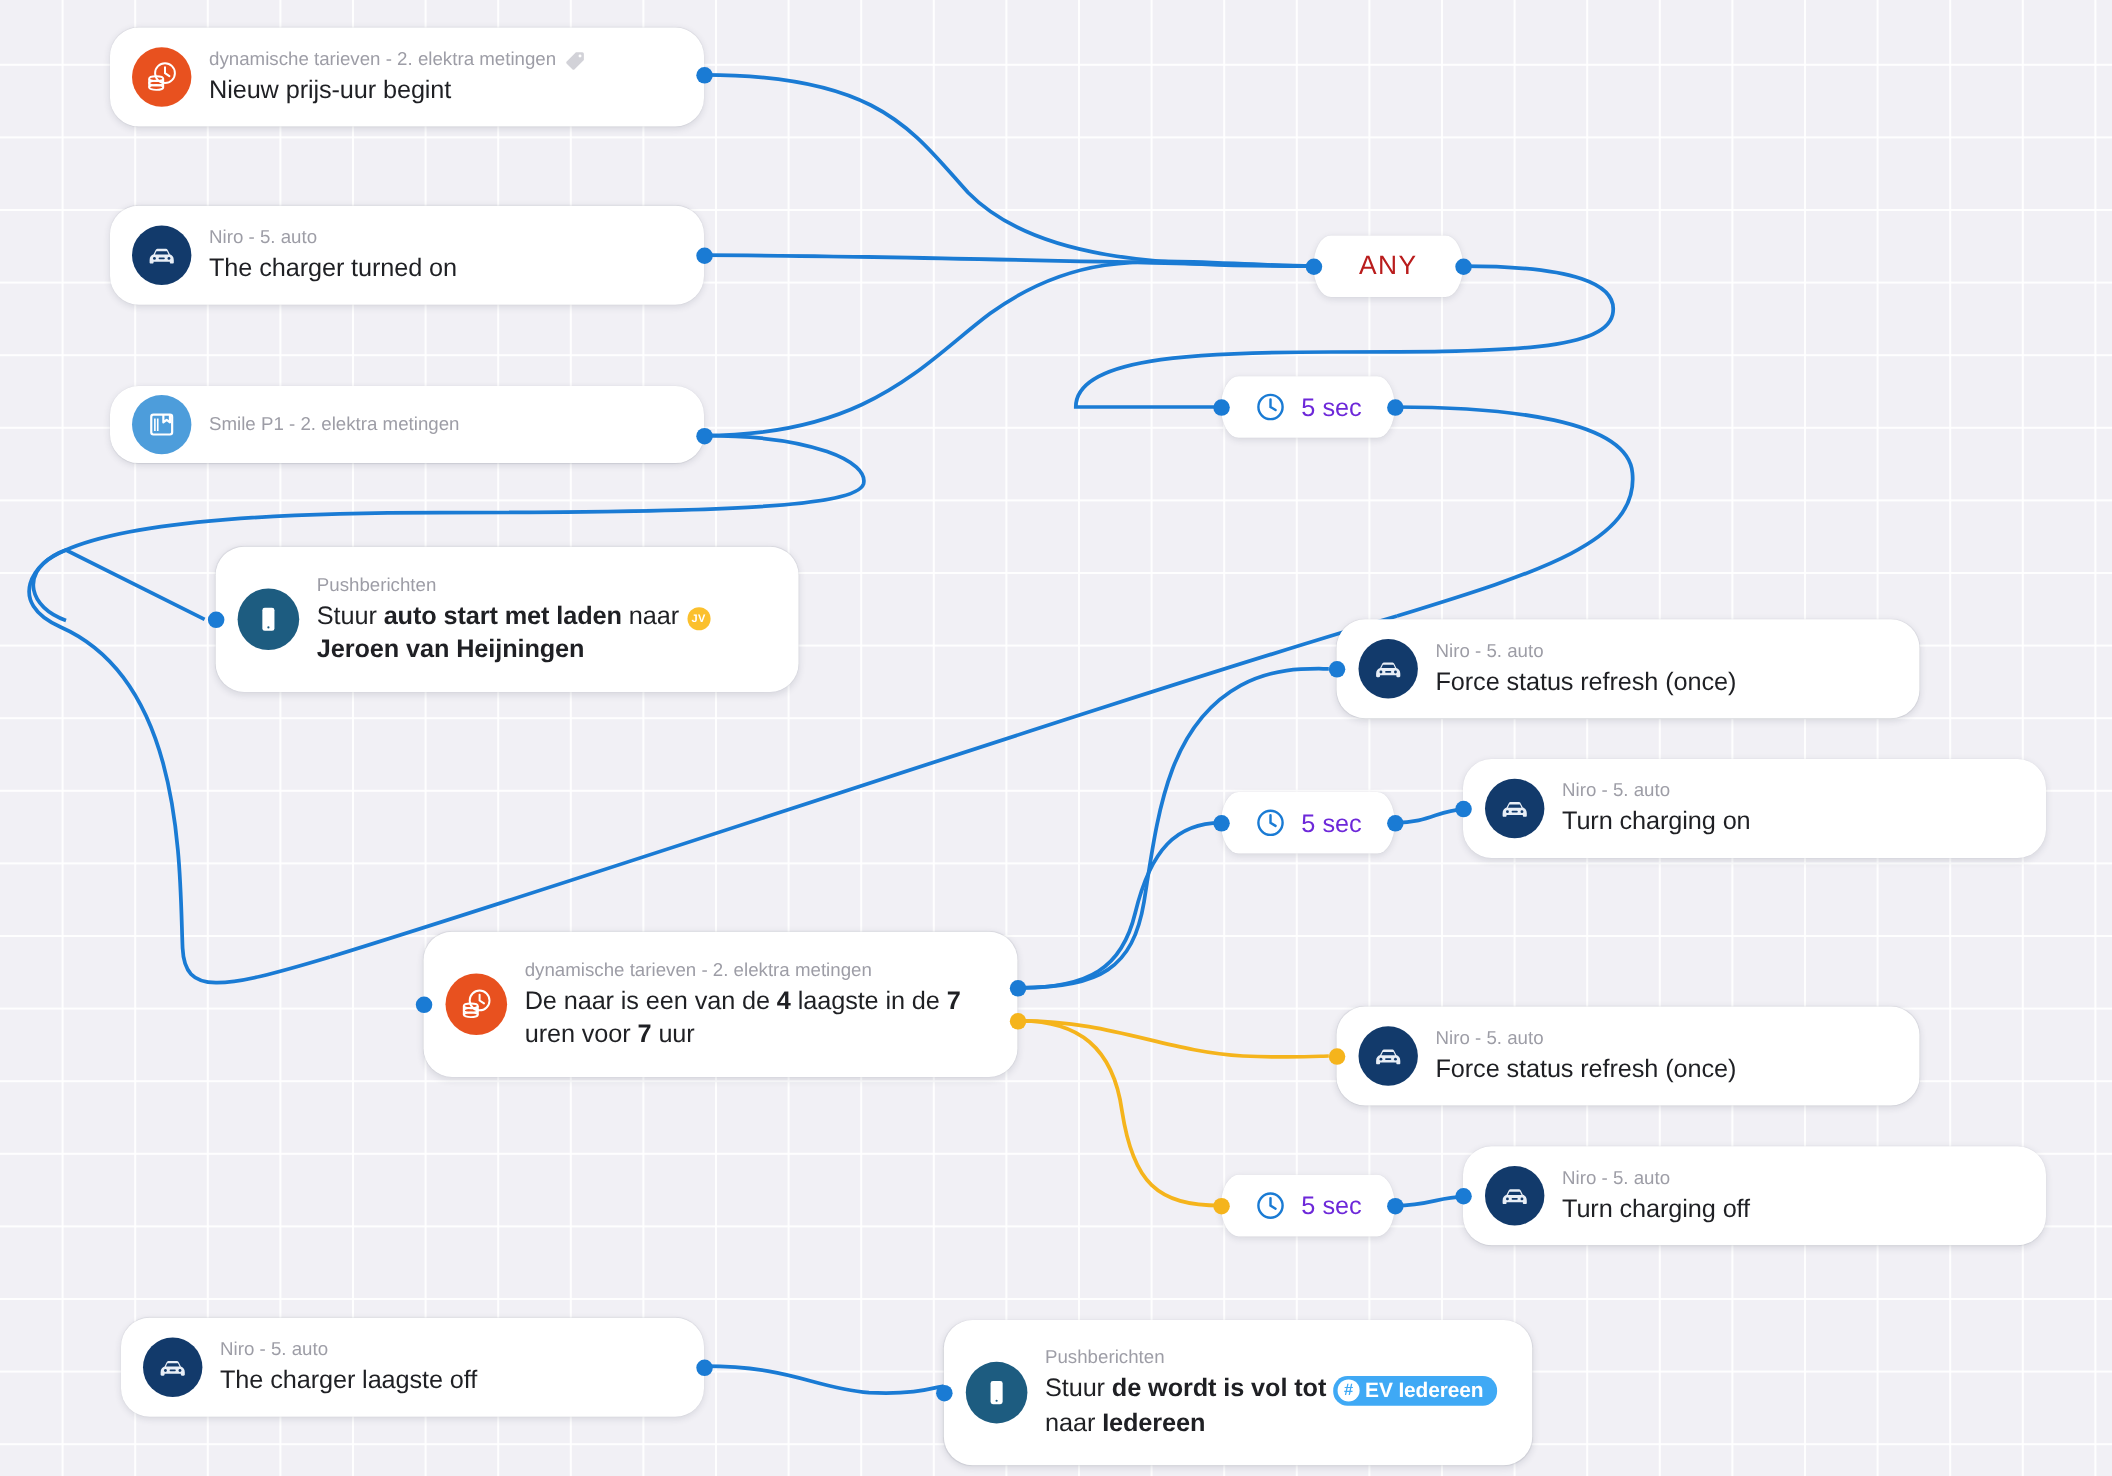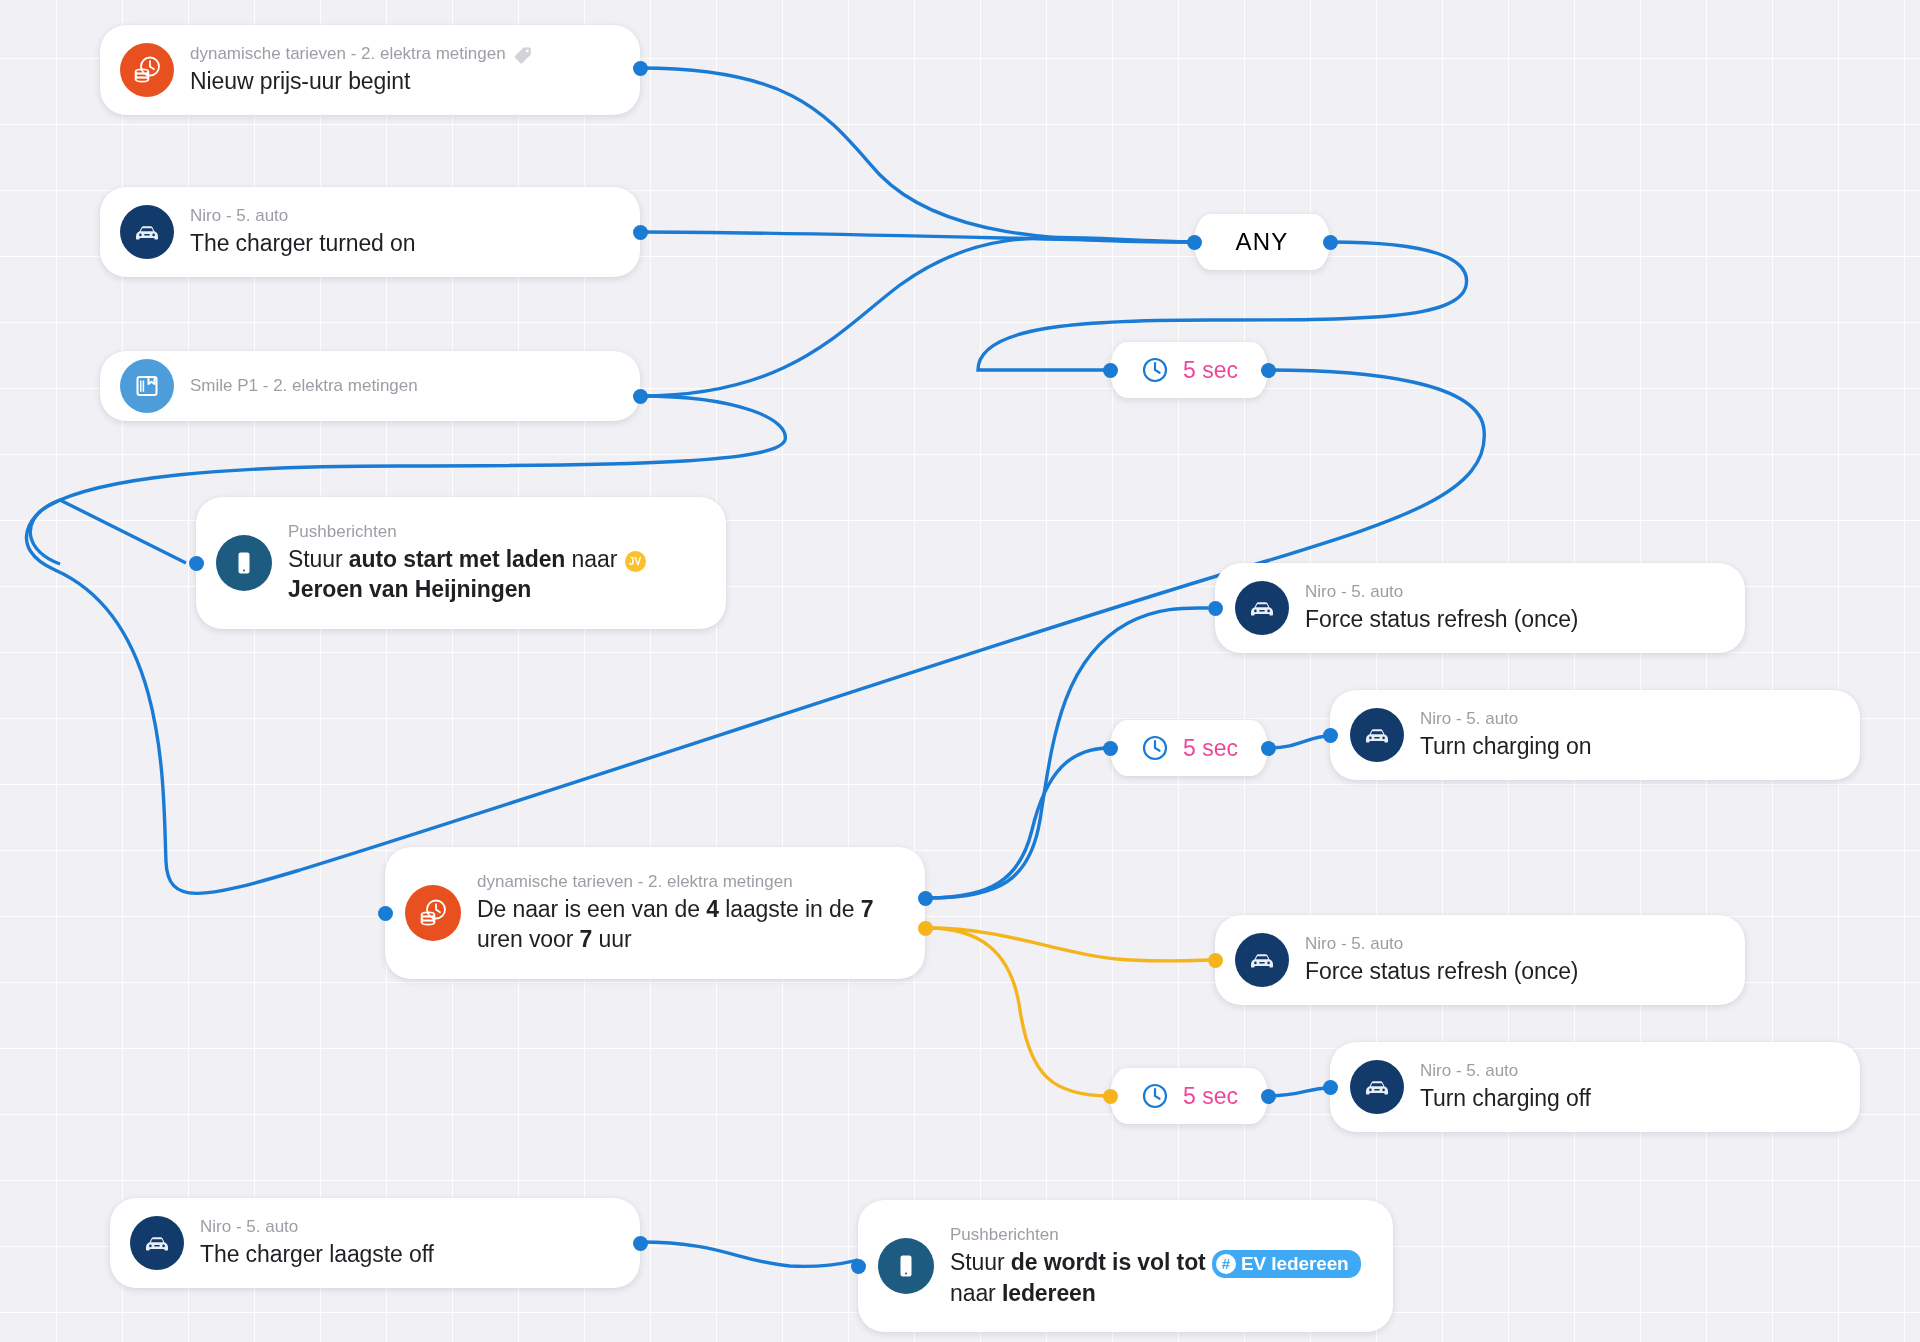--- a/index.html
+++ b/index.html
@@ -73,22 +73,22 @@
     background: #fff;
     border-radius: 16px / 50%;
     box-shadow: 0 2px 7px rgba(40,45,70,0.13), 0 0 1px rgba(40,45,70,0.10);
     display: flex;
     align-items: center;
     justify-content: center;
     gap: 13px;
     padding: 0 30px;
     z-index: 5;
   }
-  .node .nlabel { font-size: 23px; color: #ec4899; font-weight: 400; }
-  .node.any .nlabel { color: #000000; font-weight: 500; letter-spacing: 1.2px; font-size: 24px; }
+  .node .nlabel { font-size: 23px; color: #6d28d9; font-weight: 400; }
+  .node.any .nlabel { color: #b91c1c; font-weight: 500; letter-spacing: 1.2px; font-size: 24px; }
 
   
   .port {
     position: absolute;
     width: 15px; height: 15px;
     border-radius: 50%;
     background: #1a7bd4;
     z-index: 7;
   }
   .port.yellow { background: #f5b41c; }

